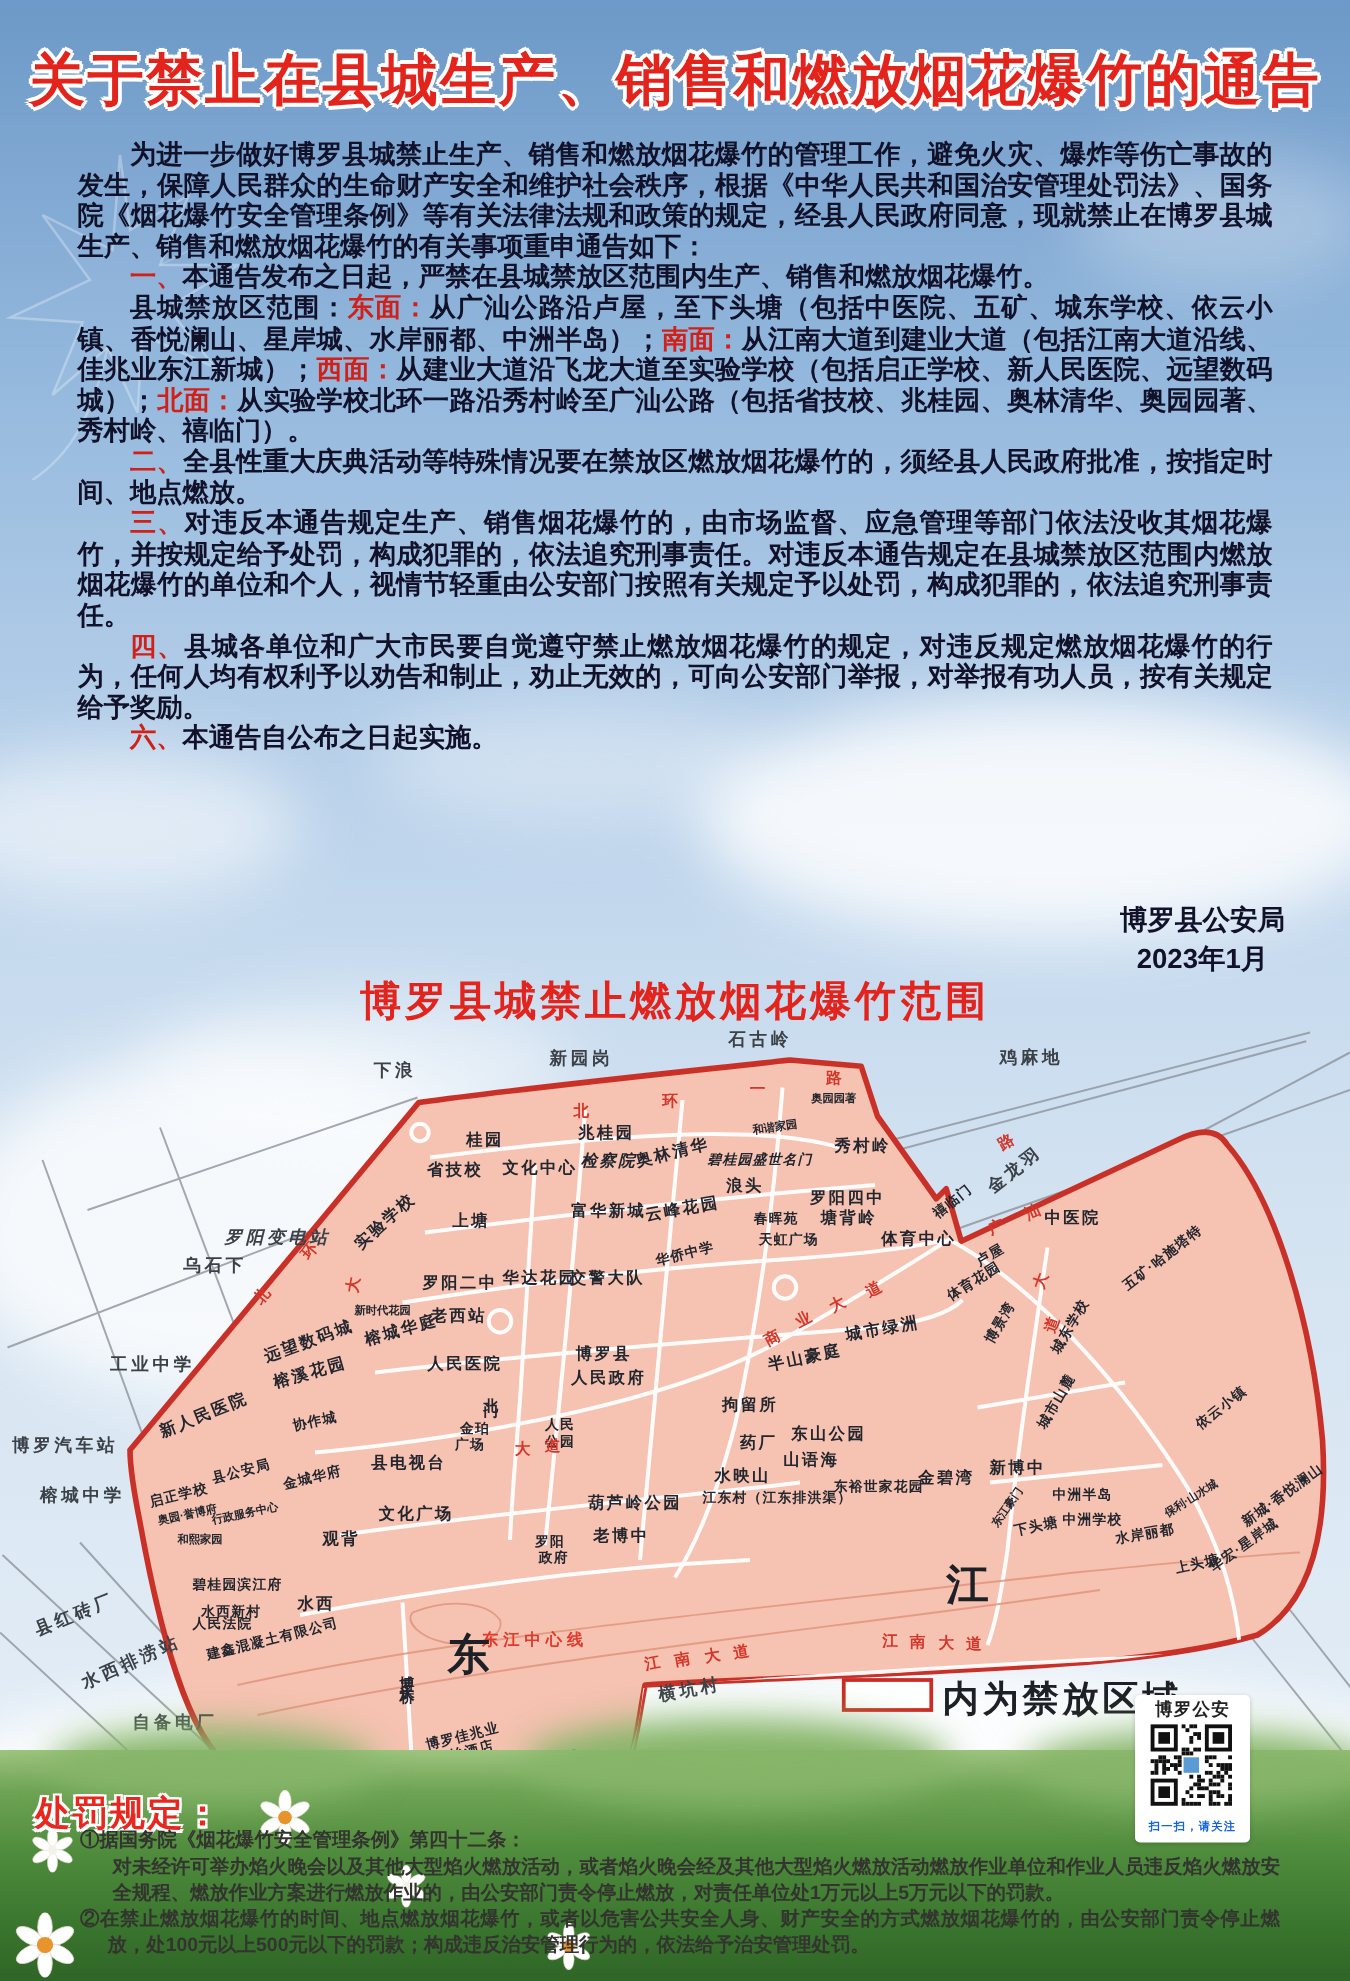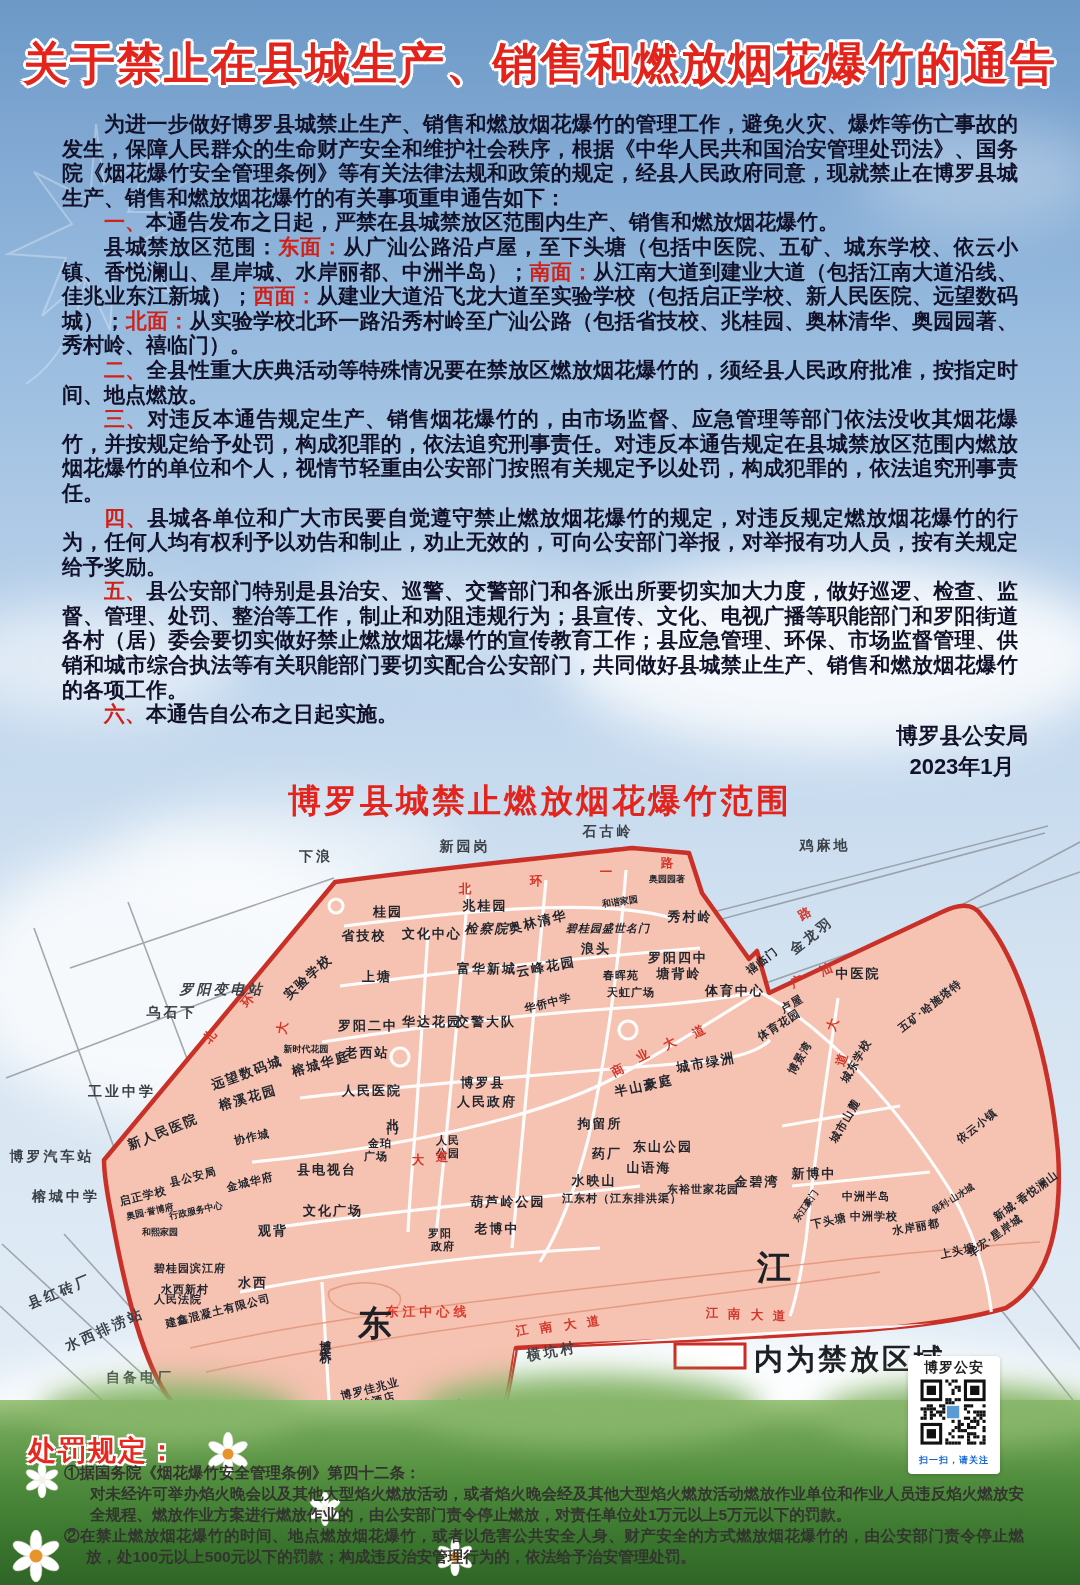--- a/index.html
+++ b/index.html
@@ -60,21 +60,20 @@
 
   <div id="big-title">关于禁止在县城生产、销售和燃放烟花爆竹的通告</div>
 
   <div id="notice">
       <p><span>为进一步做好博罗县城禁止生产、销售和燃放烟花爆竹的管理工作，避免火灾、爆炸等伤亡事故的发生，保障人民群众的生命财产安全和维护社会秩序，根据《中华人民共和国治安管理处罚法》、国务院《烟花爆竹安全管理条例》等有关法律法规和政策的规定，经县人民政府同意，现就禁止在博罗县城生产、销售和燃放烟花爆竹的有关事项重申通告如下：</span></p>
       <p><span class="rd">一、</span><span>本通告发布之日起，严禁在县城禁放区范围内生产、销售和燃放烟花爆竹。</span></p>
       <p><span>县城禁放区范围：</span><span class="rd">东面：</span><span>从广汕公路沿卢屋，至下头塘（包括中医院、五矿、城东学校、依云小镇、香悦澜山、星岸城、水岸丽都、中洲半岛）；</span><span class="rd">南面：</span><span>从江南大道到建业大道（包括江南大道沿线、佳兆业东江新城）；</span><span class="rd">西面：</span><span>从建业大道沿飞龙大道至实验学校（包括启正学校、新人民医院、远望数码城）；</span><span class="rd">北面：</span><span>从实验学校北环一路沿秀村岭至广汕公路（包括省技校、兆桂园、奥林清华、奥园园著、秀村岭、禧临门）。</span></p>
       <p><span class="rd">二、</span><span>全县性重大庆典活动等特殊情况要在禁放区燃放烟花爆竹的，须经县人民政府批准，按指定时间、地点燃放。</span></p>
       <p><span class="rd">三、</span><span>对违反本通告规定生产、销售烟花爆竹的，由市场监督、应急管理等部门依法没收其烟花爆竹，并按规定给予处罚，构成犯罪的，依法追究刑事责任。对违反本通告规定在县城禁放区范围内燃放烟花爆竹的单位和个人，视情节轻重由公安部门按照有关规定予以处罚，构成犯罪的，依法追究刑事责任。</span></p>
       <p><span class="rd">四、</span><span>县城各单位和广大市民要自觉遵守禁止燃放烟花爆竹的规定，对违反规定燃放烟花爆竹的行为，任何人均有权利予以劝告和制止，劝止无效的，可向公安部门举报，对举报有功人员，按有关规定给予奖励。</span></p>
-      <p><span class="rd">五、</span><span>县公安部门特别是县治安、巡警、交警部门和各派出所要切实加大力度，做好巡逻、检查、监督、管理、处罚、整治等工作，制止和劝阻违规行为；县宣传、文化、电视广播等职能部门和罗阳街道各村（居）委会要切实做好禁止燃放烟花爆竹的宣传教育工作；县应急管理、环保、市场监督管理、供销和城市综合执法等有关职能部门要切实配合公安部门，共同做好县城禁止生产、销售和燃放烟花爆竹的各项工作。</span></p>
       <p><span class="rd">六、</span><span>本通告自公布之日起实施。</span></p>
     </div>
 
   <div id="signature">
     <div>博罗县公安局</div>
     <div>2023年1月</div>
   </div>
 
   <div id="map-title">博罗县城禁止燃放烟花爆竹范围</div>
 

